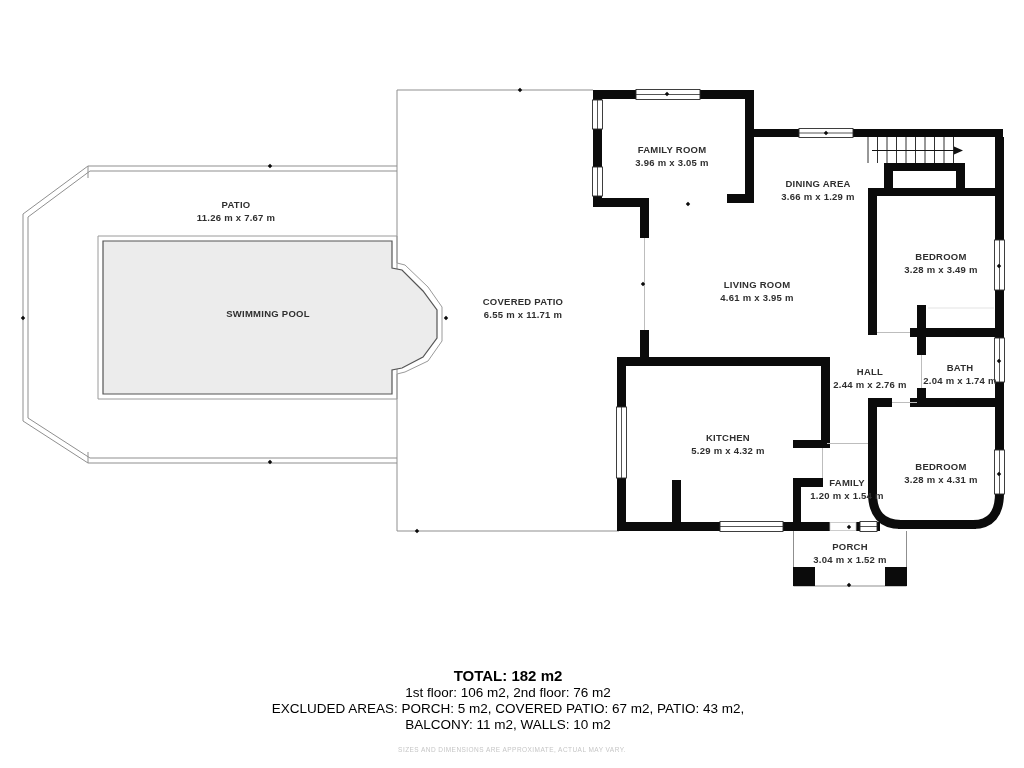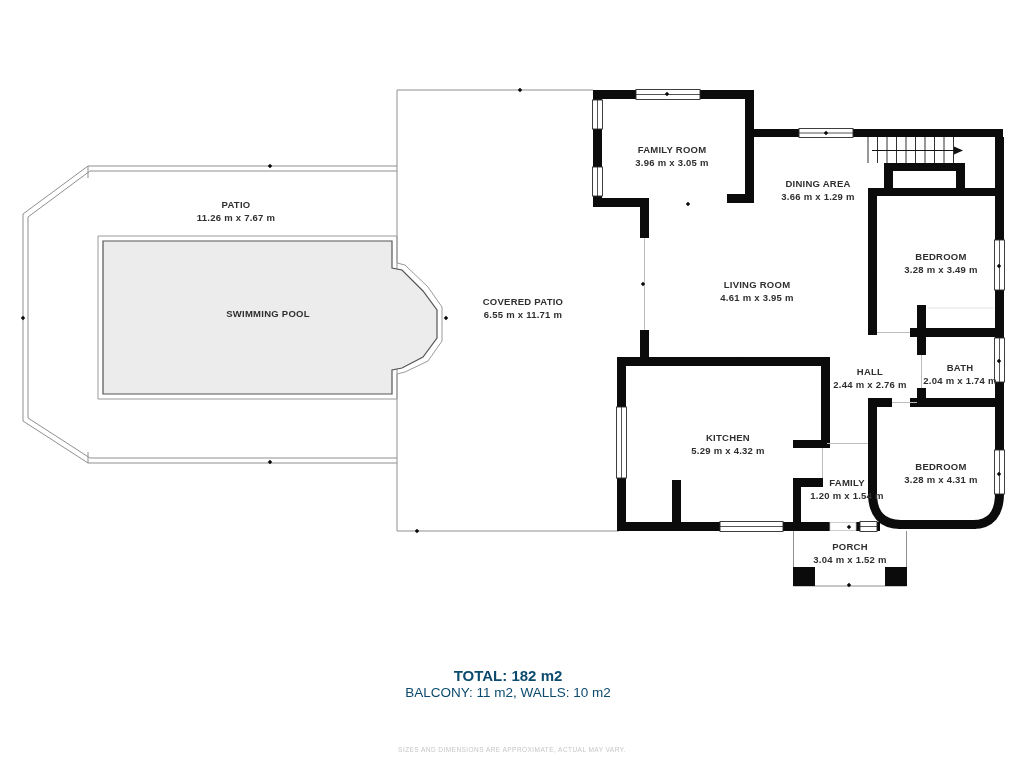--- a/index.html
+++ b/index.html
@@ -16,21 +16,21 @@
   .open{stroke:#bdbdbd;stroke-width:1;fill:none;}
   .faint{stroke:#dcdcdc;stroke-width:.8;}
   .tread{stroke:#1a1a1a;stroke-width:.9;}
   .arrow{stroke:#111;stroke-width:1.1;}
   .tick{fill:#0b0b0b;}
   .pillar{fill:#0b0b0b;}
   
   .room-label{position:absolute;transform:translateX(-50%);text-align:center;color:#2f2f2f;
               font-size:9.5px;line-height:12.5px;letter-spacing:.25px;white-space:nowrap;font-weight:bold;}
   .room-label span{display:block;}
-  .summary{position:absolute;left:0;right:8px;top:666px;text-align:center;color:#0c4a6e;
+  .summary{position:absolute;left:0;right:8px;top:666px;text-align:center;color:#000000;
            font-size:13.5px;line-height:16px;}
   .summary .total{font-size:15px;font-weight:bold;line-height:19px;}
   .disclaimer{position:absolute;left:0;right:0;top:746px;text-align:center;
               font-size:6.5px;letter-spacing:.45px;color:#c6c6c6;}
 </style>
 </head>
 <body>
 
 <div id="stage">
 
@@ -243,17 +243,19 @@
     <span>FAMILY</span>
     <span>1.20 m x 1.54 m</span>
   </div>
   <div class="room-label" style="left:850px;top:541px">
     <span>PORCH</span>
     <span>3.04 m x 1.52 m</span>
   </div>
 
   <div class="summary">
     <div class="total">TOTAL: 182 m2</div>
+    <div>1st floor: 106 m2, 2nd floor: 76 m2</div>
+    <div>EXCLUDED AREAS: PORCH: 5 m2, COVERED PATIO: 67 m2, PATIO: 43 m2,</div>
     <div>BALCONY: 11 m2, WALLS: 10 m2</div>
   </div>
   <div class="disclaimer">SIZES AND DIMENSIONS ARE APPROXIMATE, ACTUAL MAY VARY.</div>
 
 </div>
 
 </body></html>

